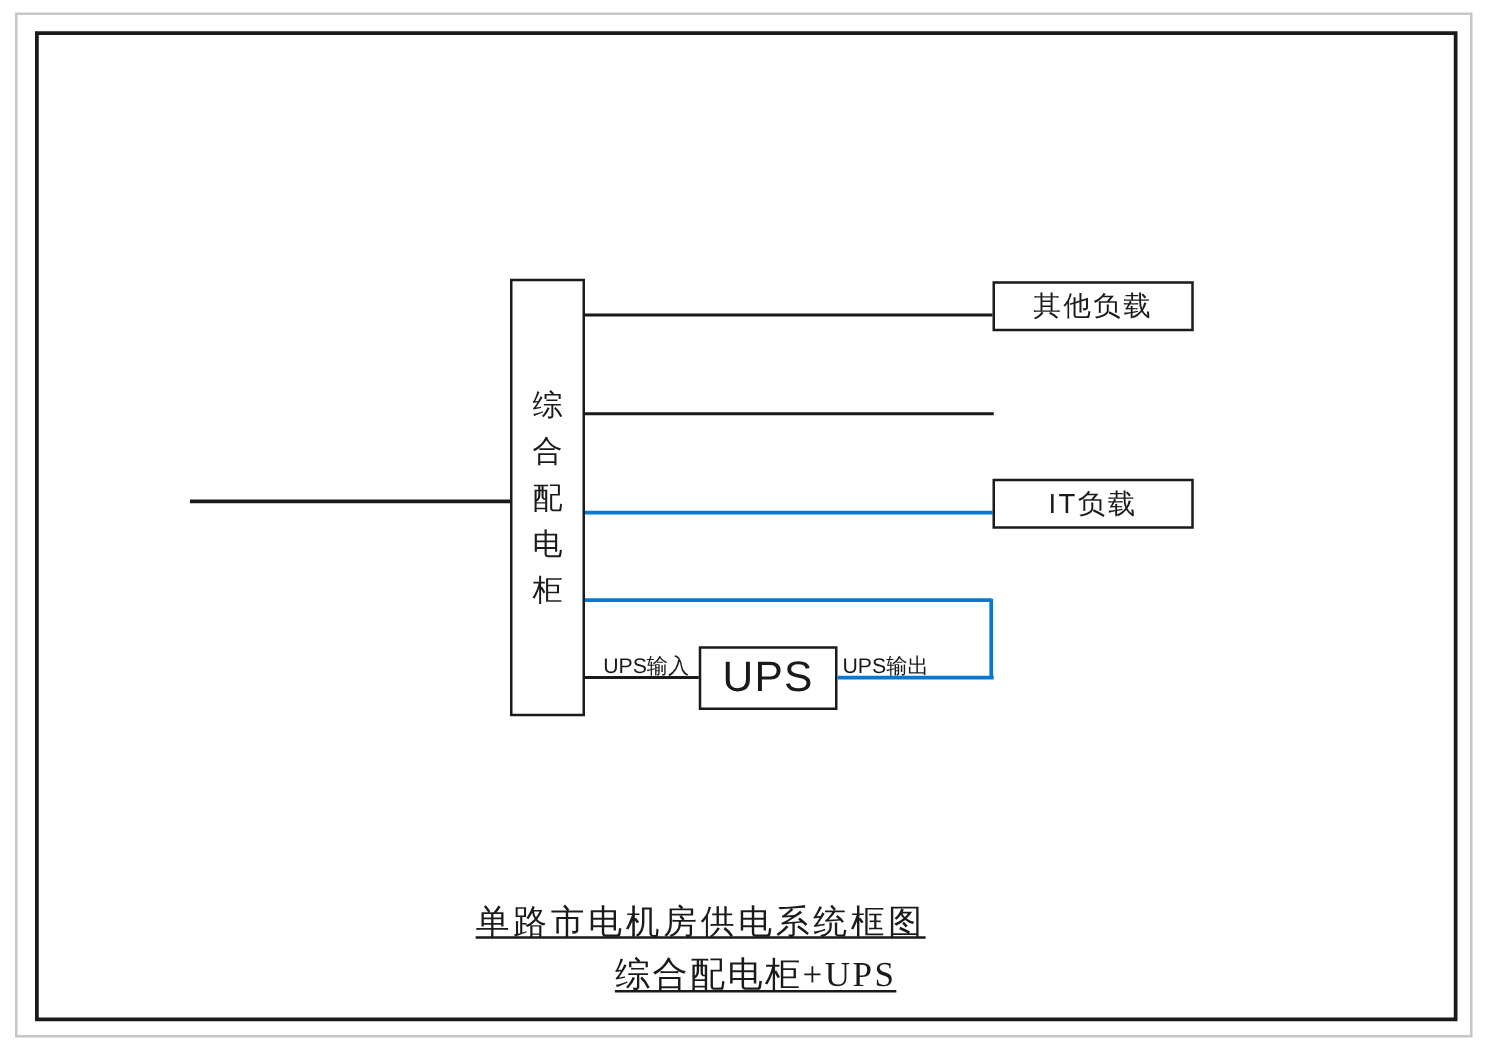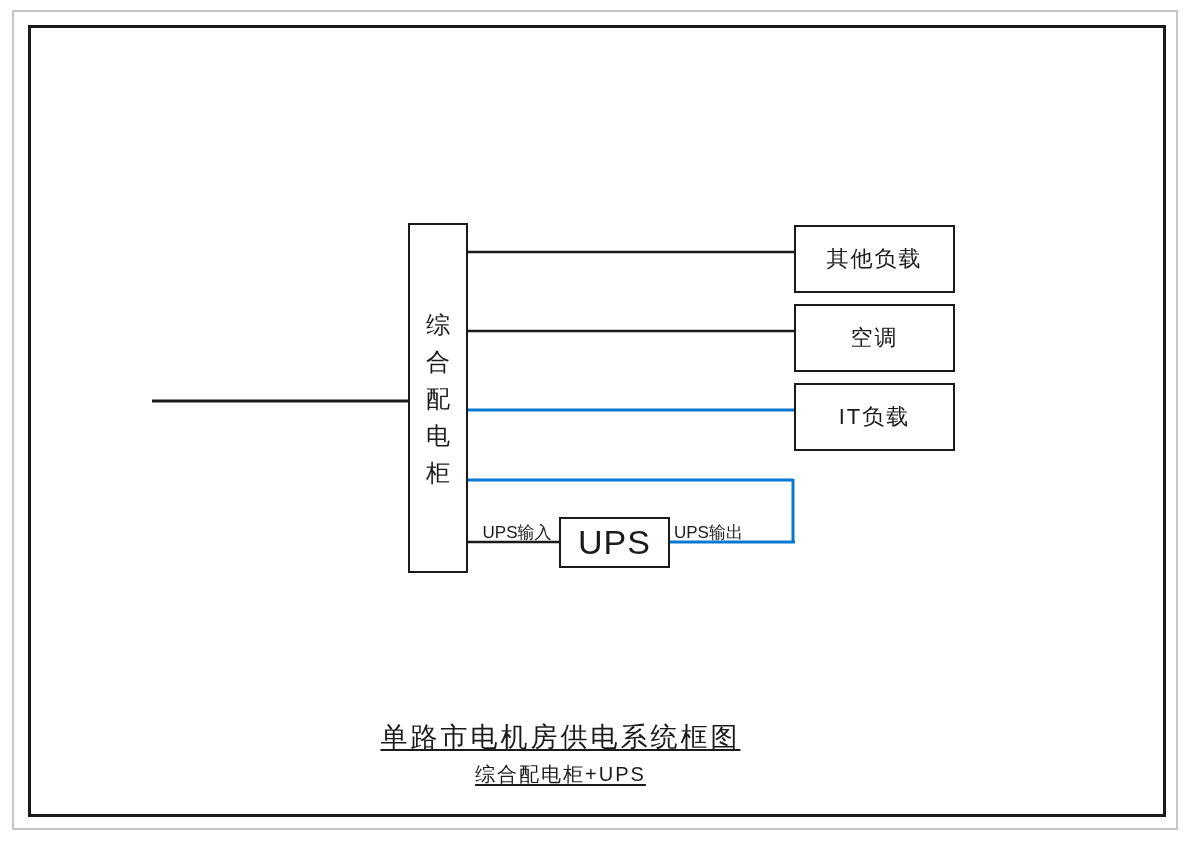--- a/index.html
+++ b/index.html
@@ -18,37 +18,37 @@
   .node{
     position:absolute;box-sizing:border-box;
     border:2px solid #1a1a1a;background:#ffffff;
     display:flex;align-items:center;justify-content:center;
   }
   #cabinet-box{left:408px;top:223px;width:60px;height:350px;}
   .cabinet-text{
     display:flex;flex-direction:column;align-items:center;
     font-size:24px;line-height:37px;letter-spacing:0;
   }
-  .load-box{left:794px;width:161px;height:68px;font-size:22px;letter-spacing:2px;}
+  .load-box{left:794px;width:161px;height:40px;font-size:22px;letter-spacing:2px;}
   #load-box-0{top:225px;}
   #load-box-1{top:304px;}
   #load-box-2{top:383px;}
   #ups-box{left:559px;top:517px;width:111px;height:51px;font-size:34px;letter-spacing:1px;}
   .label{position:absolute;white-space:nowrap;}
   #mains-label{left:152px;top:360px;width:256px;text-align:center;font-size:24px;letter-spacing:2px;}
   #ups-input-label{left:479px;top:521px;width:76px;text-align:center;font-size:17px;}
   #ups-output-label{left:674px;top:521px;font-size:17px;}
   .caption{
     position:absolute;left:0;width:1121px;text-align:center;
-    font-family:Liberation Sans, sans-serif;
+    font-family:Liberation Serif, serif;
     text-decoration:underline;
     text-underline-offset:3px;
   }
   #diagram-title{top:719px;font-size:27px;letter-spacing:3px;}
-  #diagram-subtitle{top:761px;font-size:20px;letter-spacing:2px;}
+  #diagram-subtitle{top:761px;font-size:28px;letter-spacing:2px;padding-left:44px;}
 </style>
 </head>
 <body>
 
 <div id="canvas">
 
   <div id="frame-outer" class="frame"></div>
   <div id="frame-inner" class="frame"></div>
 
   <svg id="wires" xmlns="http://www.w3.org/2000/svg">
@@ -69,23 +69,20 @@
       <span>合</span>
       <span>配</span>
       <span>电</span>
       <span>柜</span>
     </div>
   </div>
 
   <div id="load-box-0" class="node load-box">
     <span>其他负载</span>
   </div>
-  <div id="load-box-1" class="node load-box">
-    <span>空调</span>
-  </div>
   <div id="ups-box" class="node">
     <span>UPS</span>
   </div>
 
   <div id="load-box-2" class="node load-box">
     <span>IT负载</span>
   </div>
 
   <div id="ups-input-label" class="label">UPS输入</div>
   <div id="ups-output-label" class="label">UPS输出</div>

